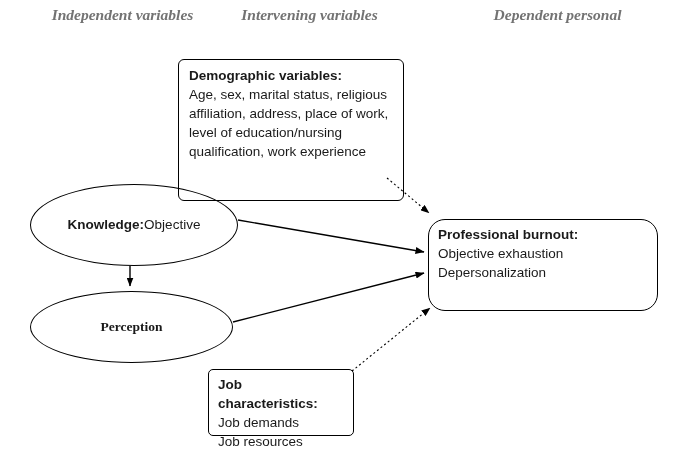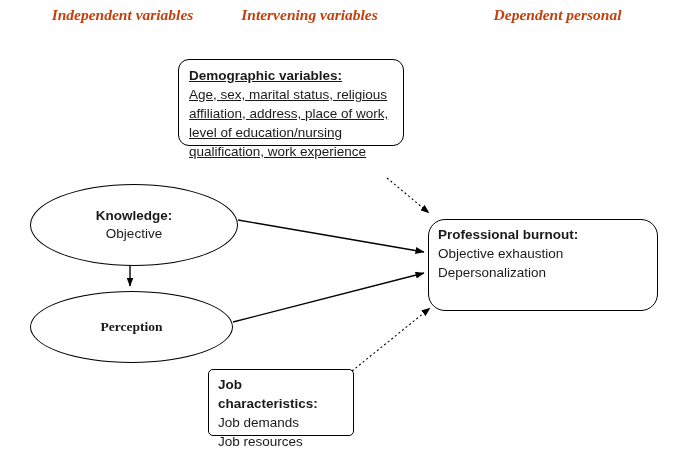--- a/index.html
+++ b/index.html
@@ -12,41 +12,41 @@
     color: #1a1a1a;
     overflow: hidden;
   }
   .col-header {
     position: absolute;
     top: 6px;
     font-family: "Liberation Serif", serif;
     font-weight: bold;
     font-style: italic;
     font-size: 15.5px;
-    color: #c2410c;
+    color: #737373;
     text-align: center;
     white-space: nowrap;
   }
   .rbox {
     position: absolute;
     box-sizing: border-box;
     border: 1.6px solid #000000;
     background: transparent;
     font-size: 13.5px;
     line-height: 19px;
   }
   .rbox .title { font-weight: bold; }
   .ellipse {
     position: absolute;
     box-sizing: border-box;
     border: 1.2px solid #000000;
     border-radius: 50%;
     background: transparent;
     display: flex;
-    flex-direction: column;
+    flex-direction: row;
     align-items: center;
     justify-content: center;
     text-align: center;
     font-size: 13.5px;
     line-height: 18px;
   }
   .ellipse .title { font-weight: bold; }
   #connector-layer {
     position: absolute;
     left: 0; top: 0;
@@ -69,21 +69,21 @@
         <path d="M0,0 L9,3.5 L0,7 Z" fill="#000000"></path>
       </marker>
     </defs>
     <line x1="238" y1="220" x2="424" y2="252" stroke="#000000" stroke-width="1.4" marker-end="url(#arrow)"></line>
     <line x1="233" y1="322" x2="424" y2="273" stroke="#000000" stroke-width="1.4" marker-end="url(#arrow)"></line>
     <line x1="130" y1="266" x2="130" y2="286" stroke="#000000" stroke-width="1.4" marker-end="url(#arrow)"></line>
     <line x1="387" y1="178" x2="429" y2="213" stroke="#000000" stroke-width="1.1" stroke-dasharray="2 2.6" marker-end="url(#arrow)"></line>
     <line x1="352" y1="371" x2="430" y2="308" stroke="#000000" stroke-width="1.1" stroke-dasharray="2 2.6" marker-end="url(#arrow)"></line>
   </svg>
 
-  <div class="rbox" style="left:178px; top:59px; width:226px; height:87px; border-radius:11px; padding:6px 8px 0 10px;text-decoration:underline;">
+  <div class="rbox" style="left:178px; top:59px; width:226px; height:142px; border-radius:6px; padding:6px 8px 0 10px;">
     <div class="title">Demographic variables:</div>
     <div>Age, sex, marital status, religious affiliation, address, place of work, level of education/nursing qualification, work experience</div>
   </div>
 
   <div class="ellipse" style="left:30px; top:184px; width:208px; height:82px;">
     <div class="title">Knowledge:</div>
     <div>Objective</div>
   </div>
 
   <div class="ellipse" style="left:30px; top:291px; width:203px; height:72px;font-family:Liberation Serif, serif;">

